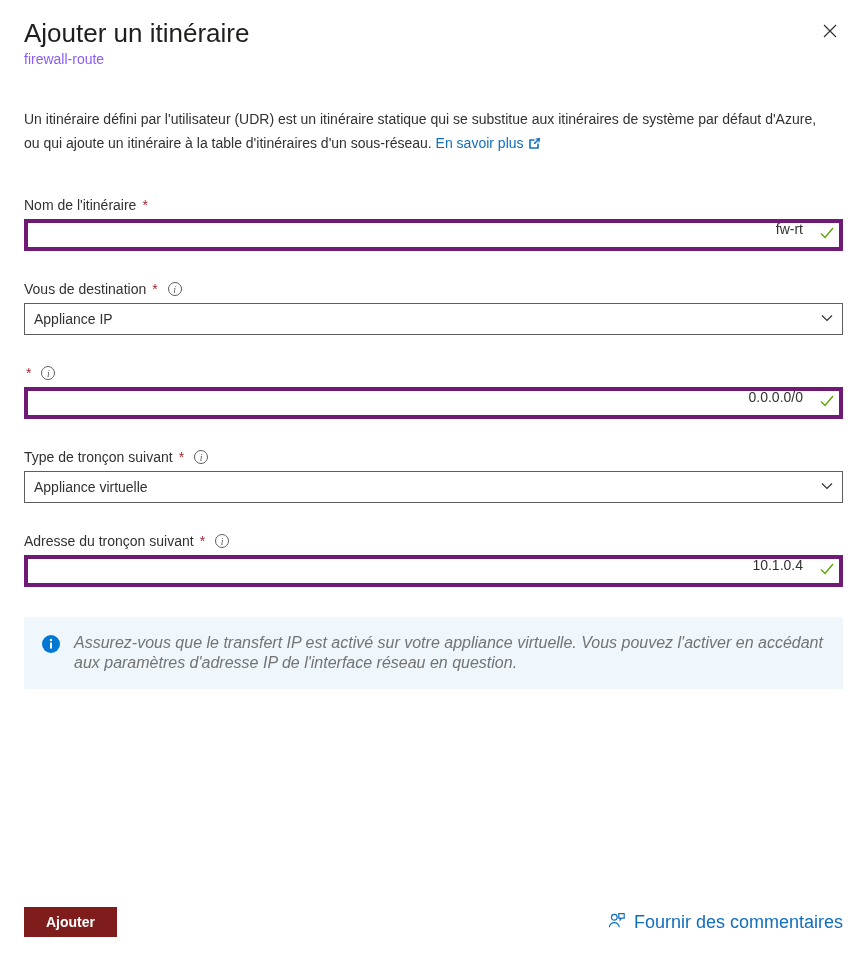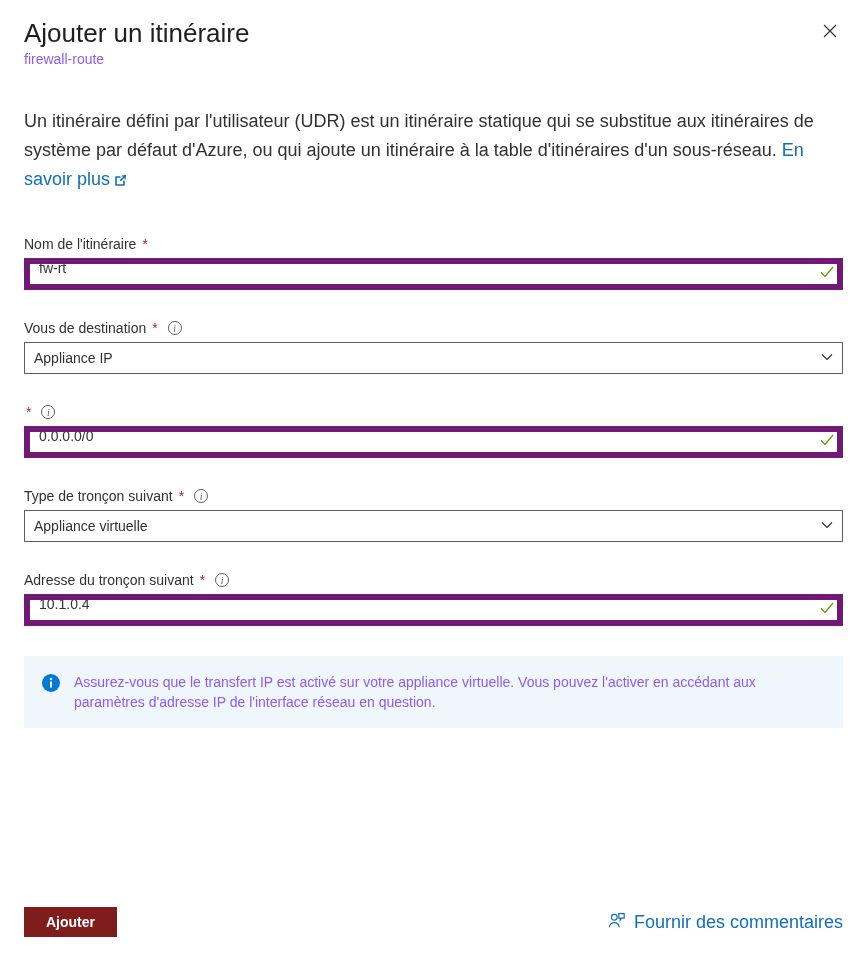--- a/index.html
+++ b/index.html
@@ -10,49 +10,49 @@
       width: 867px;
       height: 957px;
       position: relative;
       padding: 18px 24px 20px 24px;
     }
     .header { display: flex; justify-content: space-between; align-items: flex-start; margin-bottom: 2px; }
     .title { font-size: 26px; font-weight: 400; color: #201f1e; }
     .close-btn { cursor: pointer; padding: 6px; }
     .close-btn svg { width: 14px; height: 14px; }
     .subtitle { font-size: 14px; color: #8b5cf6; margin-bottom: 40px; }
-    .desc { font-size: 18px; line-height: 29px; color: #323130; margin-bottom: 40px; max-width: 795px; }
+    .desc { font-size: 14px; line-height: 24px; color: #323130; margin-bottom: 40px; max-width: 795px; }
     .link { color: #106ebe; cursor: pointer; }
     .link-icon { margin-left: 4px; vertical-align: -2px; }
     .field-label { font-size: 14px; color: #323130; margin-bottom: 6px; display: flex; align-items: center; gap: 4px; }
     .required { color: #a4262c; margin-left: 2px; font-size: 14px; }
     .info-icon { display: inline-flex; align-items: center; justify-content: center; width: 14px; height: 14px; border: 1px solid #605e5c; border-radius: 50%; font-size: 10px; color: #605e5c; font-style: italic; font-family: Georgia, serif; cursor: pointer; margin-left: 6px; }
     .input-wrapper { position: relative; margin-bottom: 30px; }
     .text-input {
       width: 100%; height: 32px; padding: 0 36px 12px 9px;
-      border: 6px solid #701a75; font-size: 14px; color: #323130;
-      outline: none; background: #fff;
+      border: 4px solid #701a75; font-size: 14px; color: #323130;
+      outline: none; background: #fff; text-align: right;
     }
     .valid .check-icon { display: block; }
     .check-icon { position: absolute; right: 8px; top: 50%; transform: translateY(-50%); display: none; }
     .check-icon svg { width: 16px; height: 16px; }
     .select-wrapper { position: relative; margin-bottom: 30px; }
     .select-input {
       width: 100%; height: 32px; padding: 0 36px 0 9px;
       border: 1px solid #605e5c; font-size: 14px; color: #323130;
       background: #fff; cursor: pointer; display: flex; align-items: center;
     }
     .chevron { position: absolute; right: 10px; top: 50%; transform: translateY(-50%); pointer-events: none; }
     .chevron svg { width: 12px; height: 12px; }
     .info-box {
       background: #eff6fc; padding: 16px 18px; display: flex; gap: 14px;
       margin-top: 2px; align-items: flex-start;
     }
     .info-box-icon { flex-shrink: 0; margin-top: 2px; }
-    .info-box-text { font-size: 14px; line-height: 20px; color: #8b5cf6; }
+    .info-box-text { font-size: 16px; line-height: 20px; color: #737373; font-style: italic; }
     .footer {
       position: absolute; bottom: 20px; left: 24px; right: 24px;
       display: flex; justify-content: space-between; align-items: center;
     }
     .btn-primary {
       background: #7f1d1d; color: #fff; border: none;
       padding: 7px 22px; font-size: 14px; font-weight: 600; cursor: pointer;
     }
     .feedback-link { color: #106ebe; font-size: 18px; cursor: pointer; display: flex; align-items: center; gap: 8px; }
   </style>

